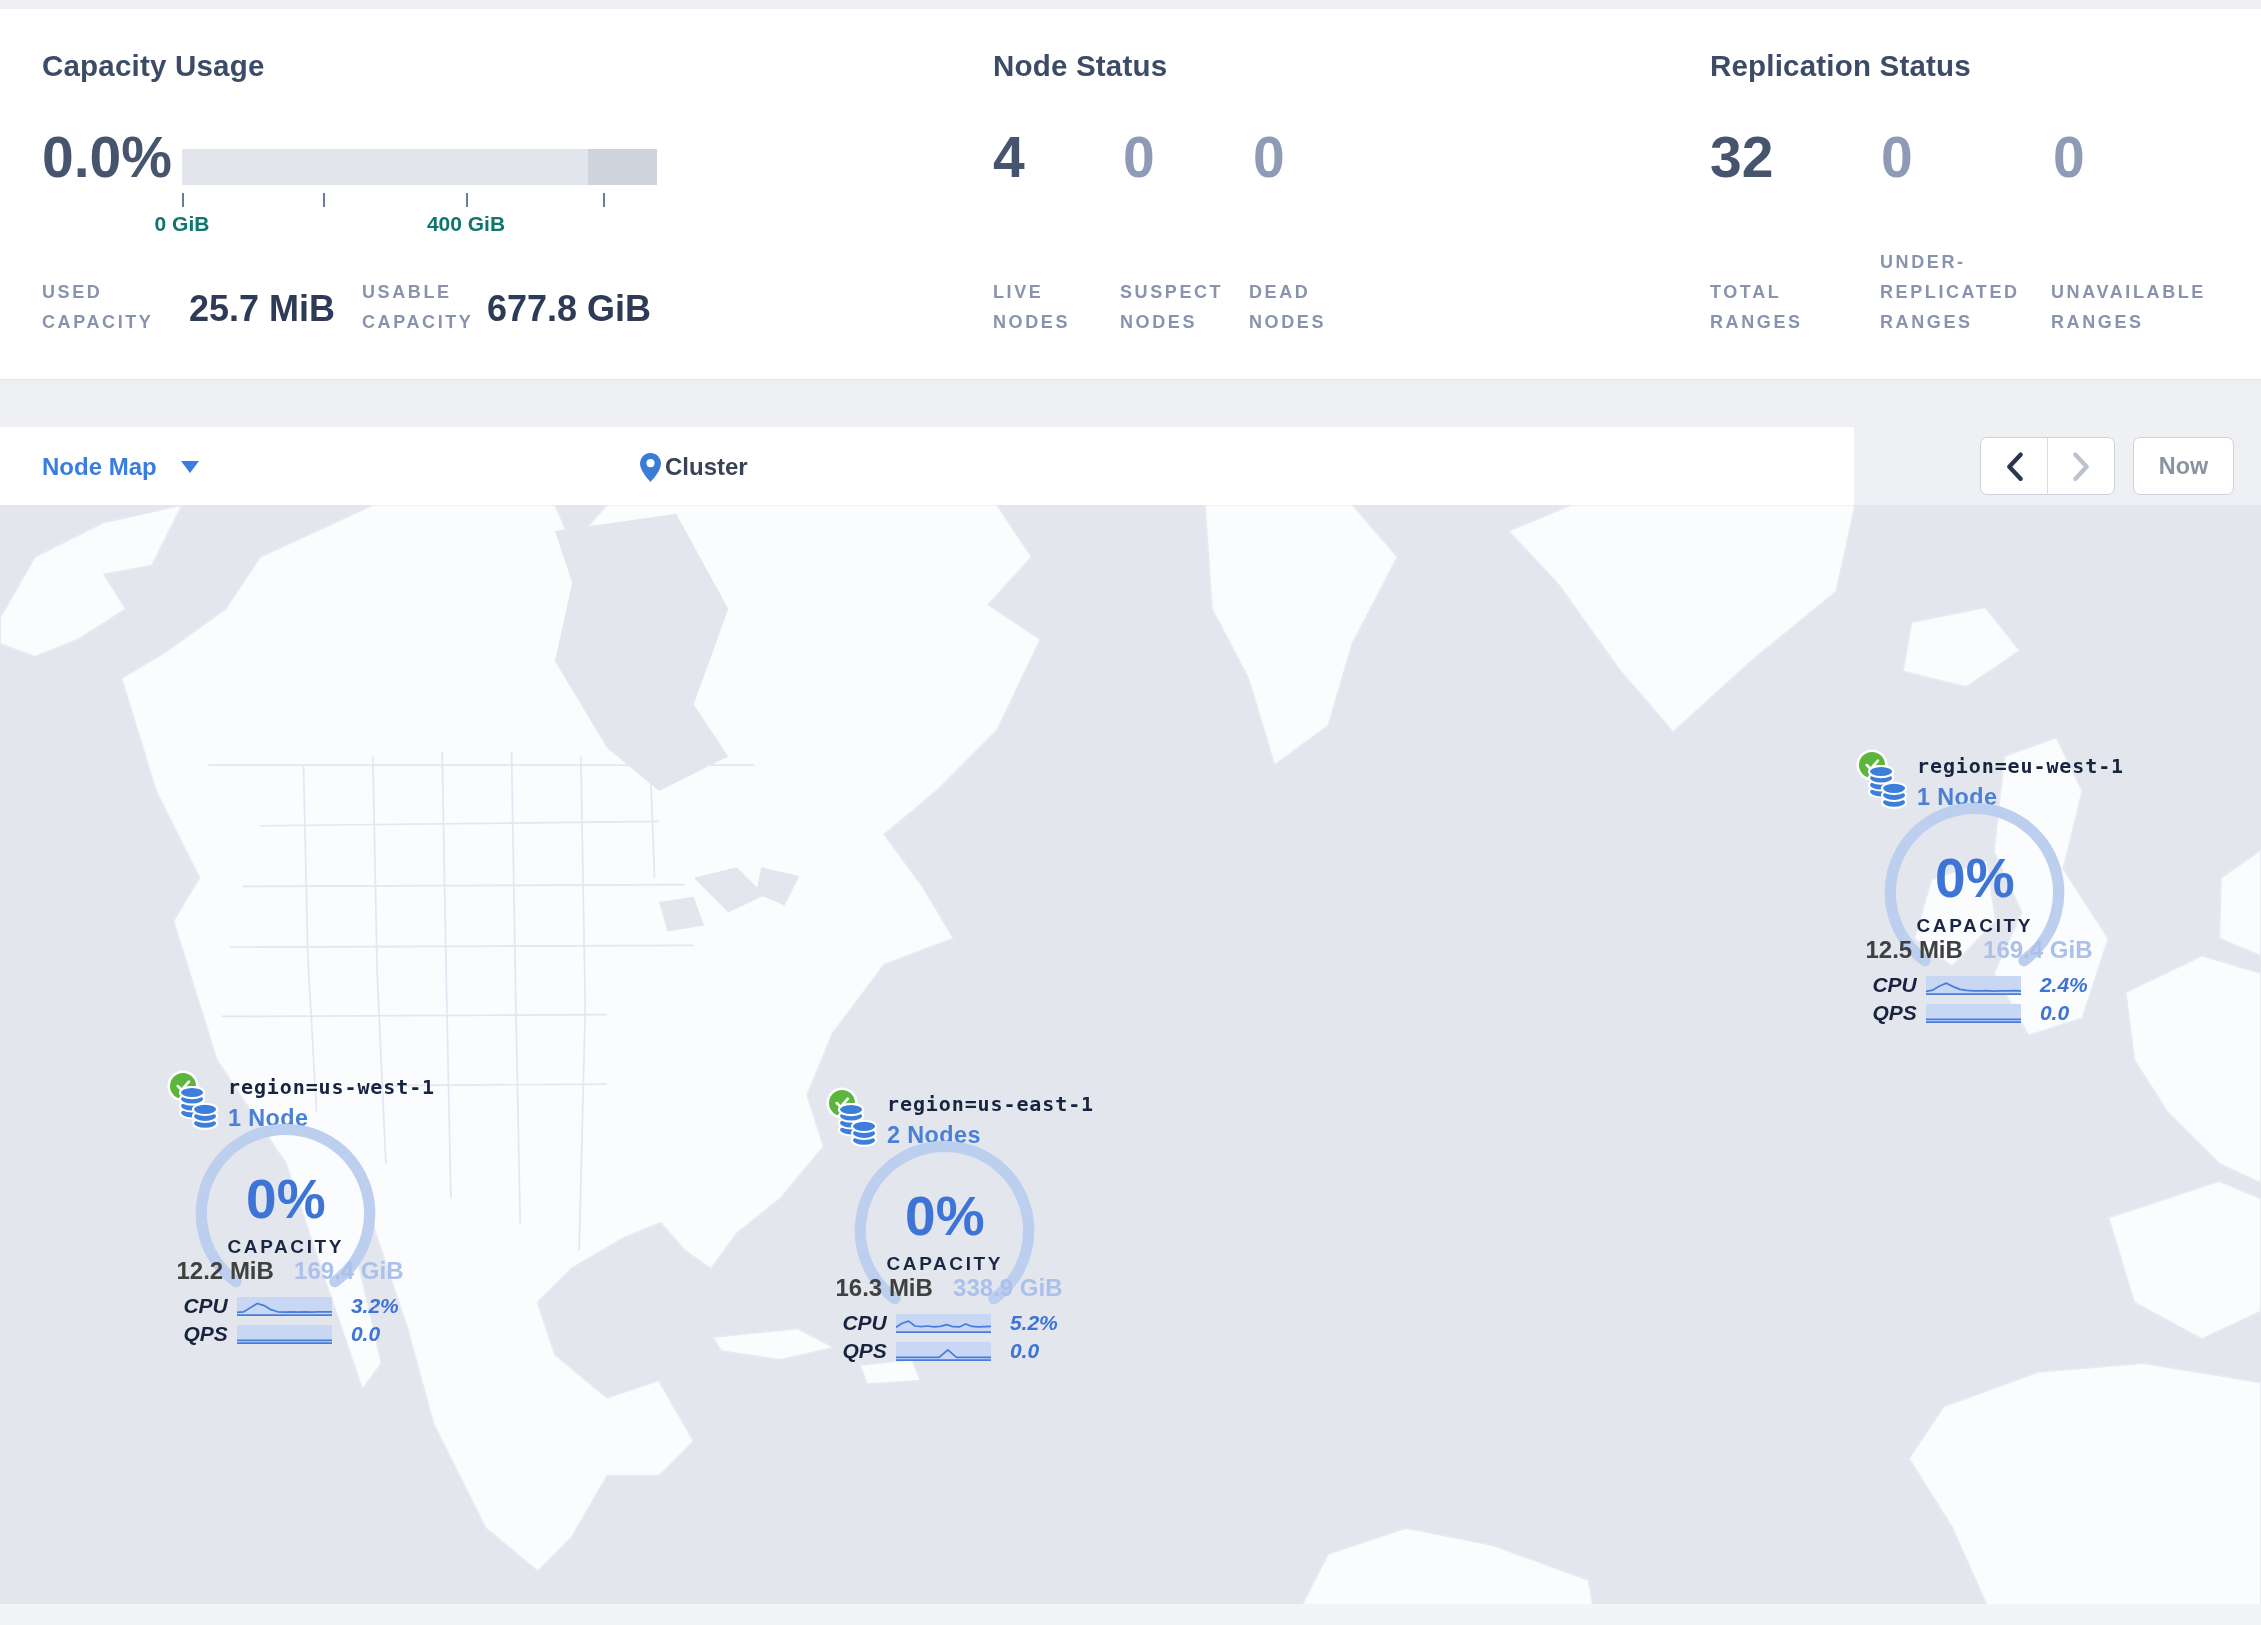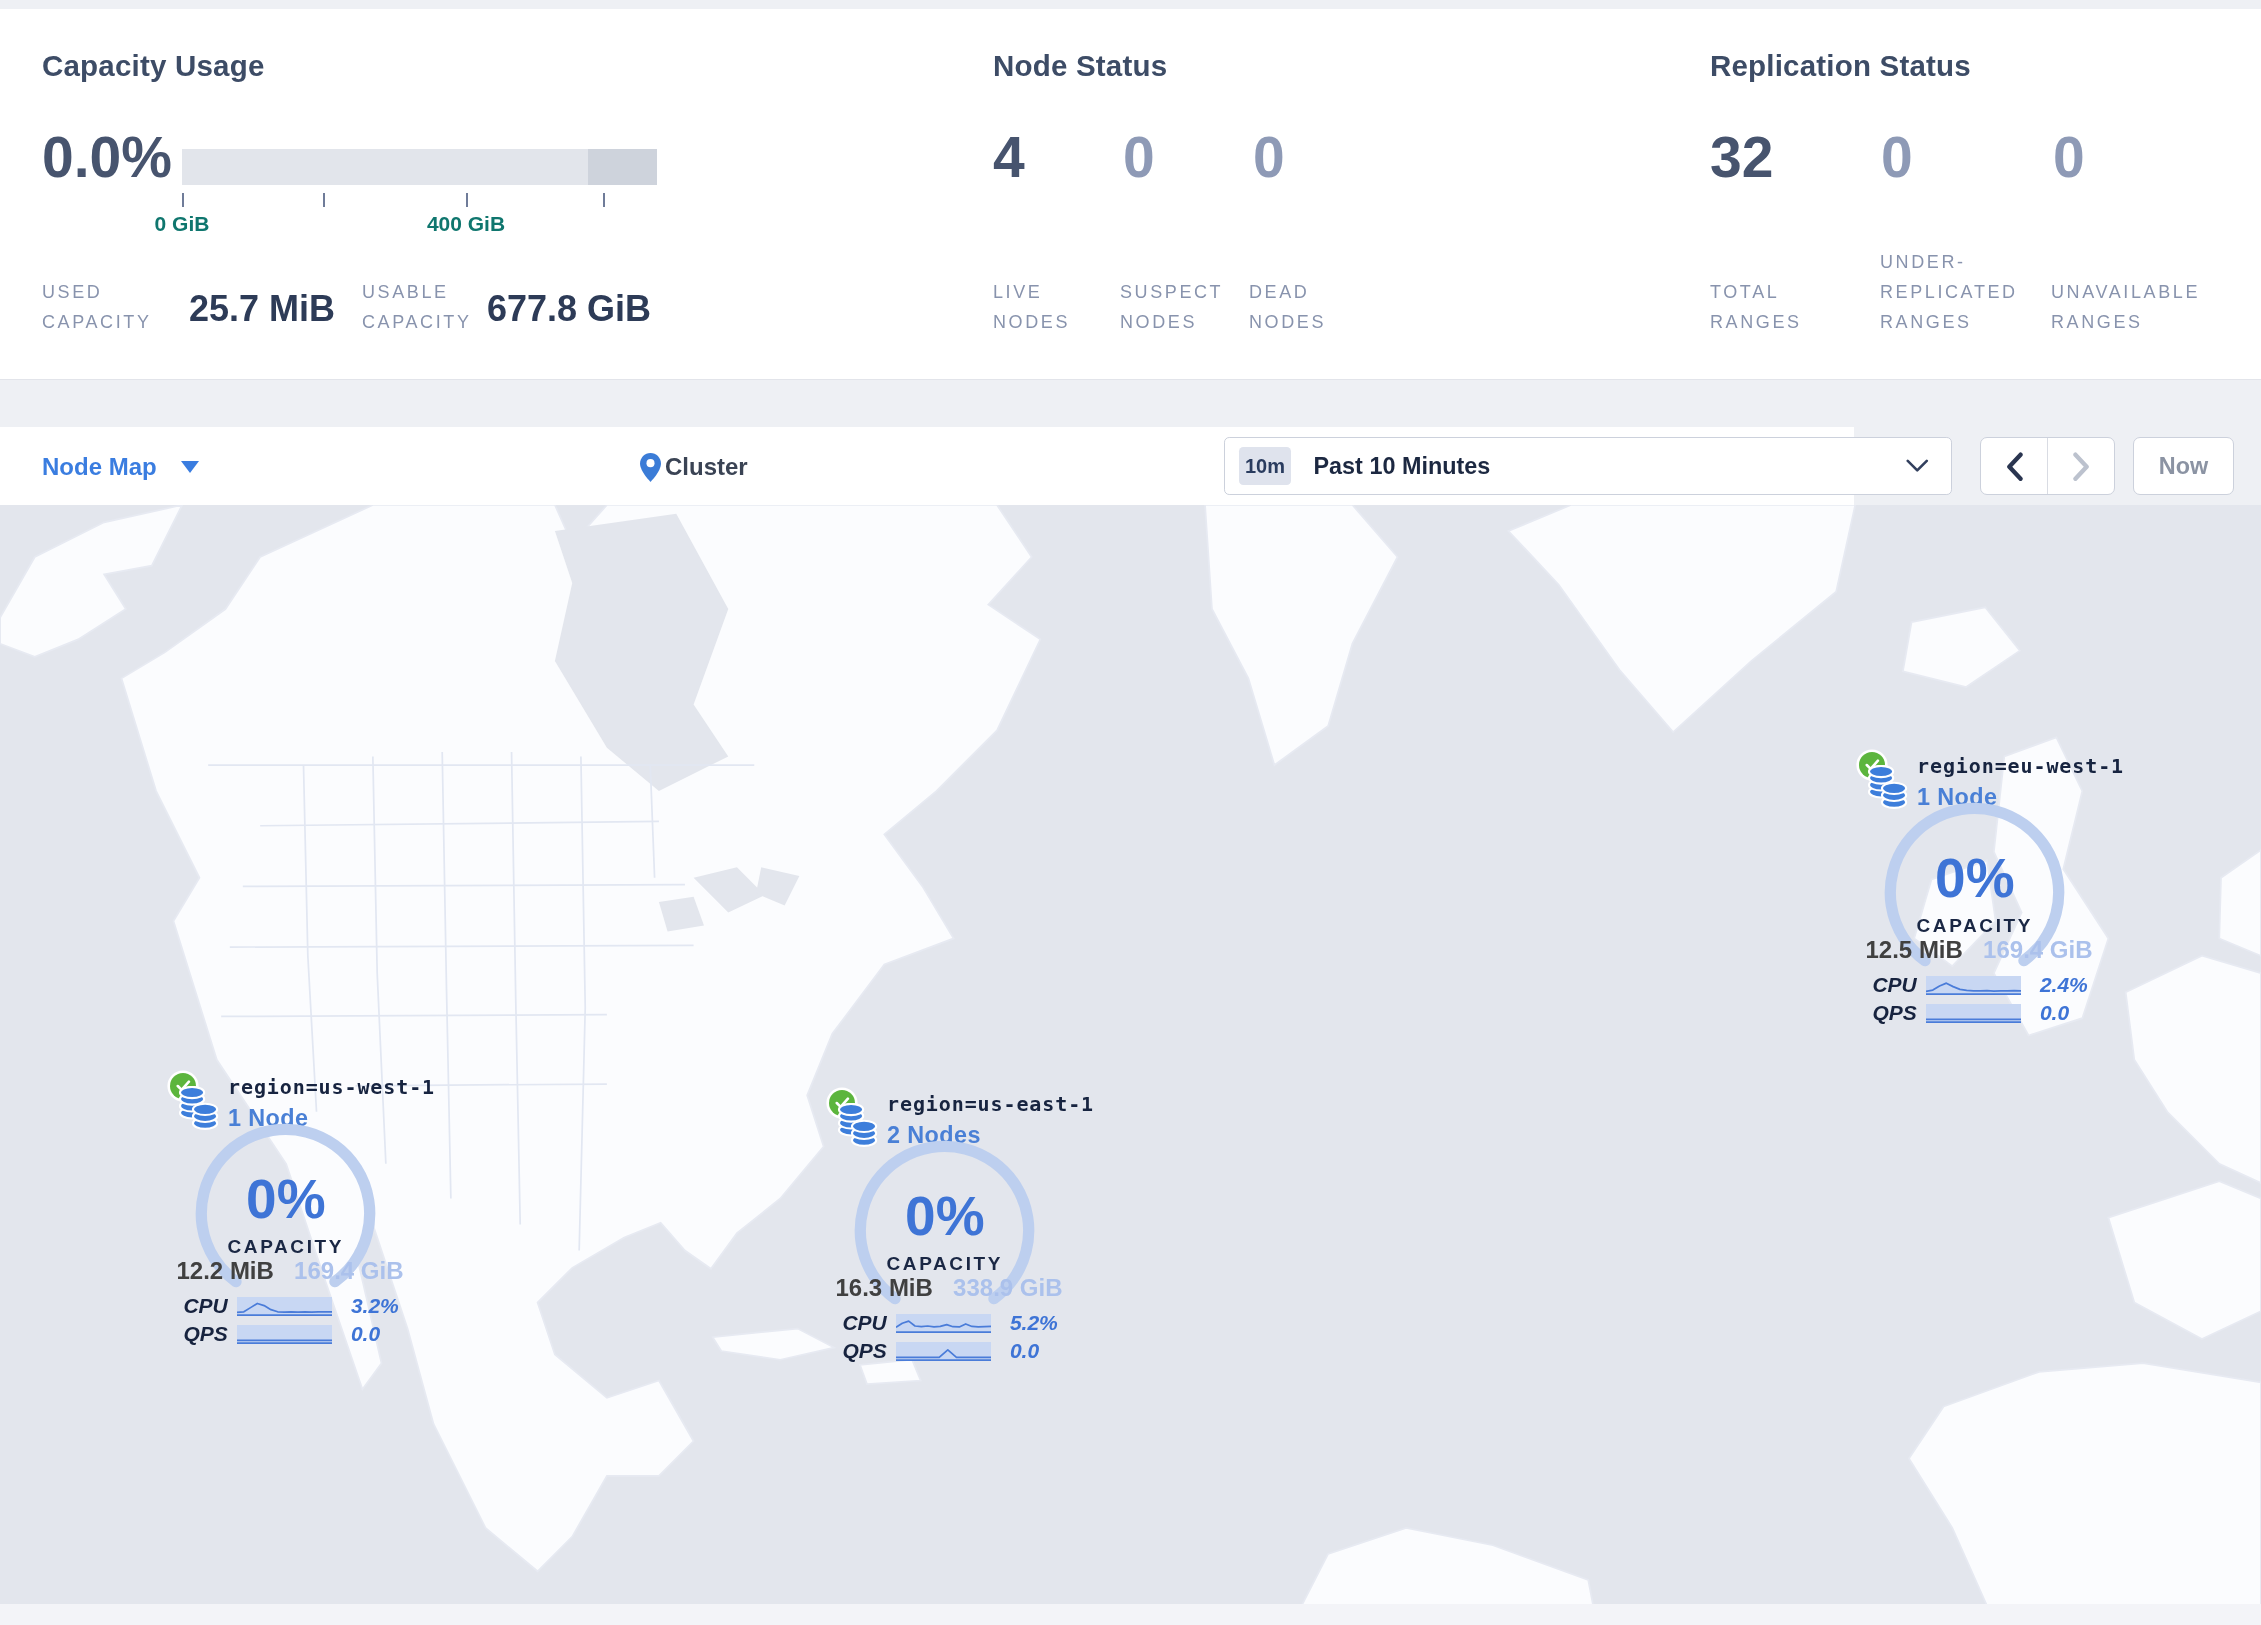--- a/index.html
+++ b/index.html
@@ -30,21 +30,21 @@
     font-size:29.5px;font-weight:700;color:#3d4c66;letter-spacing:0.2px;
   }
   .stat-number{
     position:absolute;top:120px;
     font-size:57px;font-weight:700;line-height:1;
   }
   .stat-number.strong{color:var(--number-dark,#47546e);}
   .stat-number.muted{color:var(--number-muted,#8e9ab6);}
   .stat-label{
     position:absolute;bottom:42px;
-    font-size:18px;font-weight:400;color:var(--label-muted,#8893ad);
+    font-size:18px;font-weight:700;color:var(--label-muted,#8893ad);
     letter-spacing:2.6px;line-height:30px;
   }
   .cap-bar{
     position:absolute;left:182px;top:140px;width:475px;height:36px;
     background:#e2e5eb;
   }
   .cap-bar-seg{
     position:absolute;right:0;top:0;width:69px;height:36px;background:#ced3dc;
   }
   .cap-tick{
@@ -236,27 +236,20 @@
   </div>
 
   <div class="breadcrumb">
     <svg width="21" height="29" viewBox="0 0 24 33">
       <path d="M12 0C5.4 0 0 5.4 0 12c0 9 12 21 12 21s12-12 12-21C24 5.4 18.6 0 12 0z" fill="#3b7cd7"></path>
       <circle cx="12" cy="11.5" r="4.6" fill="#ffffff"></circle>
     </svg>
     <span class="breadcrumb-label">Cluster</span>
   </div>
 
-  <div class="time-box">
-    <span class="time-badge">10m</span>
-    <span class="time-range-label">Past 10 Minutes</span>
-    <svg class="time-chevron" width="22.5" height="14" viewBox="0 0 26 16">
-      <polyline points="2,2 13,13 24,2" fill="none" stroke="#32405e" stroke-width="3" stroke-linecap="round" stroke-linejoin="round"></polyline>
-    </svg>
-  </div>
 
   <div class="range-nav">
     <div class="range-nav-btn">
       <svg width="19" height="29.5" viewBox="0 0 22 34">
         <polyline points="18,3 5,17 18,31" fill="none" stroke="#2a3550" stroke-width="5" stroke-linecap="round" stroke-linejoin="round"></polyline>
       </svg>
     </div>
     <div class="range-nav-btn">
       <svg width="19" height="29.5" viewBox="0 0 22 34">
         <polyline points="4,3 17,17 4,31" fill="none" stroke="#bcc2ce" stroke-width="5" stroke-linecap="round" stroke-linejoin="round"></polyline>

